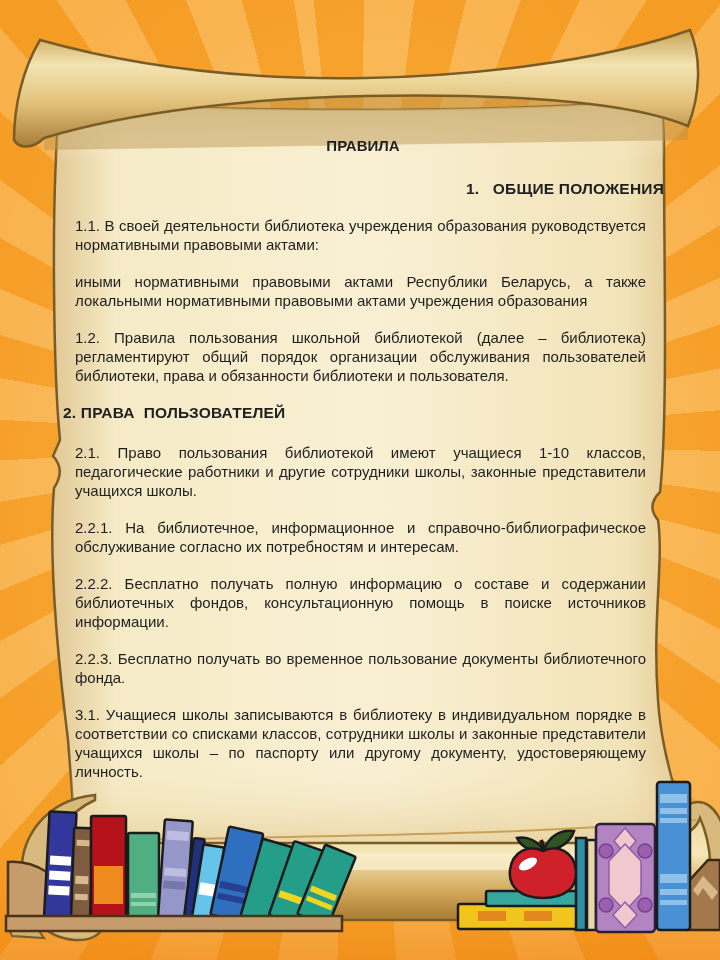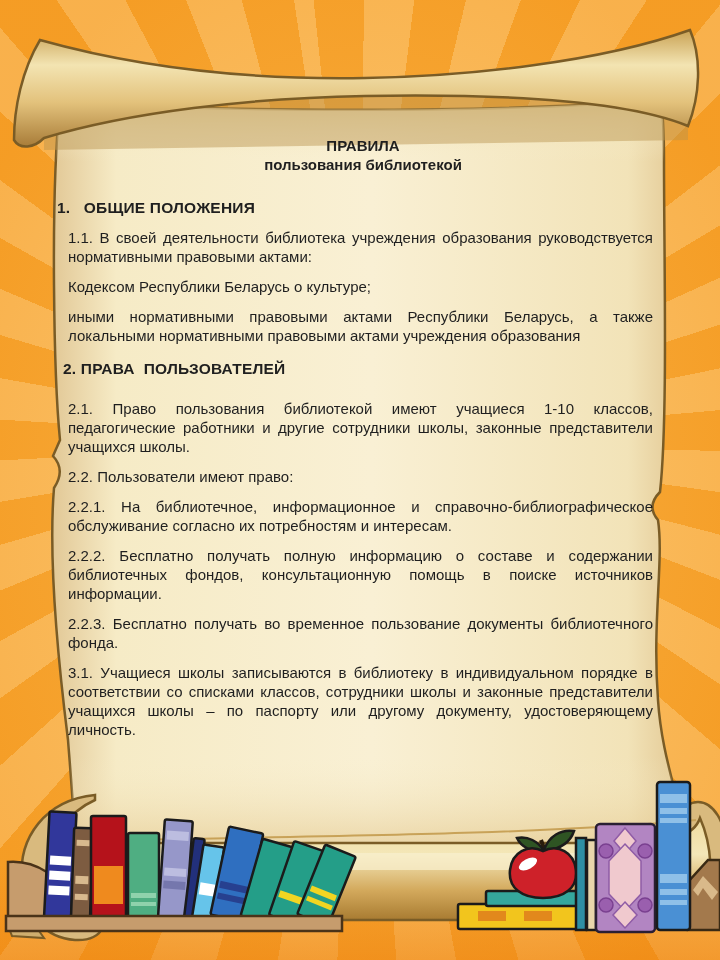--- a/index.html
+++ b/index.html
@@ -15,24 +15,24 @@
   }
   svg{position:absolute;left:0;top:0;}
   .doc{
     position:absolute;left:57px;top:136px;width:607px;
     color:#1f1f1f;font-size:15px;line-height:19px;
   }
   .doc-title{text-align:center;font-weight:bold;margin:0 0 24px 5px;}
   .sec-heading{
     font-size:15.5px;font-weight:bold;white-space:pre-wrap;letter-spacing:.2px;
   }
-  .sec-heading.h1{margin:0 0 3px 0;}
+  .sec-heading.h1{margin:0 0 3px 0;text-align:right;}
   .sec-heading.h2{margin:14px 0 21px 6px;}
   .sec-heading.h3{margin:18px 0 17px 0;}
-  .doc p{margin:11px;text-align:justify;}
+  .doc p{margin:18px;text-align:justify;}
 </style>
 </head>
 <body>
 
 <div class="stage">
 
   <svg width="720" height="960" viewBox="0 0 720 960">
     <defs>
       <linearGradient id="gradRoll" x1="0" y1="0" x2="0" y2="1">
         <stop offset="0" stop-color="#c9a254"></stop>
@@ -99,31 +99,29 @@
          C22,70 14,108 14,140
          C20,150 34,148 44,138
          C130,112 250,98 365,96
          C480,94 620,98 688,126
          C700,96 702,58 690,30 Z" fill="url(#gradRoll)" stroke="#7a5c26" stroke-width="2.5"></path>
   </svg>
 
   <div class="doc">
     <div class="doc-title">
       <div>ПРАВИЛА</div>
-      <div>пользования библиотекой</div>
     </div>
 
     <div class="sec-heading h1">1.   ОБЩИЕ ПОЛОЖЕНИЯ</div>
     <p>1.1.  В своей деятельности  библиотека учреждения  образования  руководствуется нормативными  правовыми  актами:</p>
-    <p>Кодексом  Республики  Беларусь  о культуре;</p>
     <p>иными нормативными  правовыми  актами Республики  Беларусь,  а также  локальными нормативными  правовыми  актами учреждения  образования</p>
+    <p>1.2. Правила  пользования  школьной  библиотекой  (далее – библиотека) регламентируют  общий  порядок  организации  обслуживания  пользователей библиотеки,  права  и обязанности  библиотеки  и пользователя.</p>
 
     <div class="sec-heading h2">2. ПРАВА  ПОЛЬЗОВАТЕЛЕЙ</div>
     <p>2.1.  Право  пользования  библиотекой  имеют  учащиеся  1-10 классов,  педагогические работники  и другие  сотрудники  школы,  законные  представители  учащихся  школы.</p>
-    <p>2.2.  Пользователи  имеют  право:</p>
     <p>2.2.1.  На  библиотечное,  информационное  и справочно-библиографическое обслуживание  согласно  их  потребностям  и интересам.</p>
     <p>2.2.2.  Бесплатно  получать  полную  информацию  о составе  и содержании библиотечных  фондов,  консультационную  помощь  в поиске  источников  информации.</p>
     <p>2.2.3.  Бесплатно  получать  во временное  пользование  документы  библиотечного фонда.</p>
 
     <p>3.1.  Учащиеся  школы  записываются  в библиотеку  в индивидуальном  порядке  в соответствии  со списками  классов,  сотрудники  школы  и законные  представители учащихся  школы  –  по паспорту  или  другому  документу,  удостоверяющему   личность.</p>
   </div>
 
   <svg width="720" height="960" viewBox="0 0 720 960">
 
     <g stroke="#1b1b1b" stroke-width="2.5">

